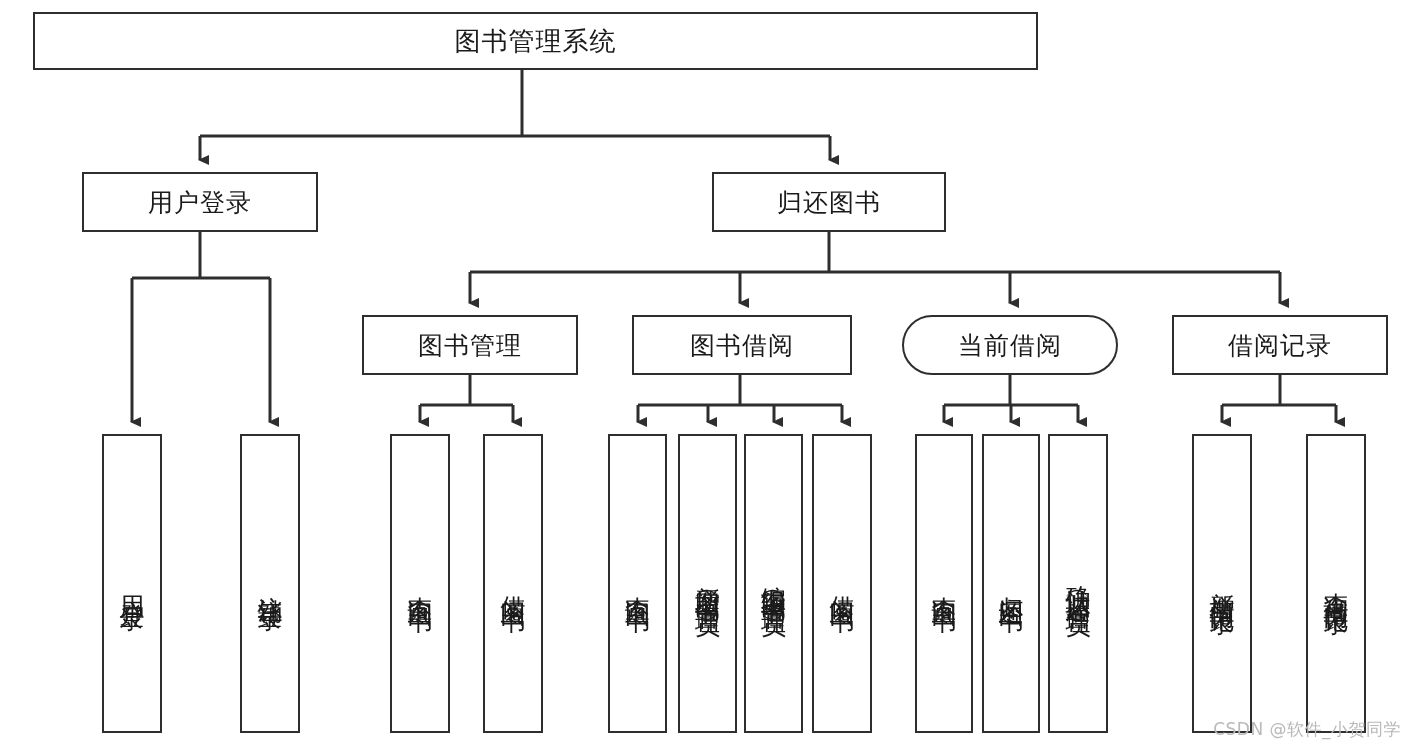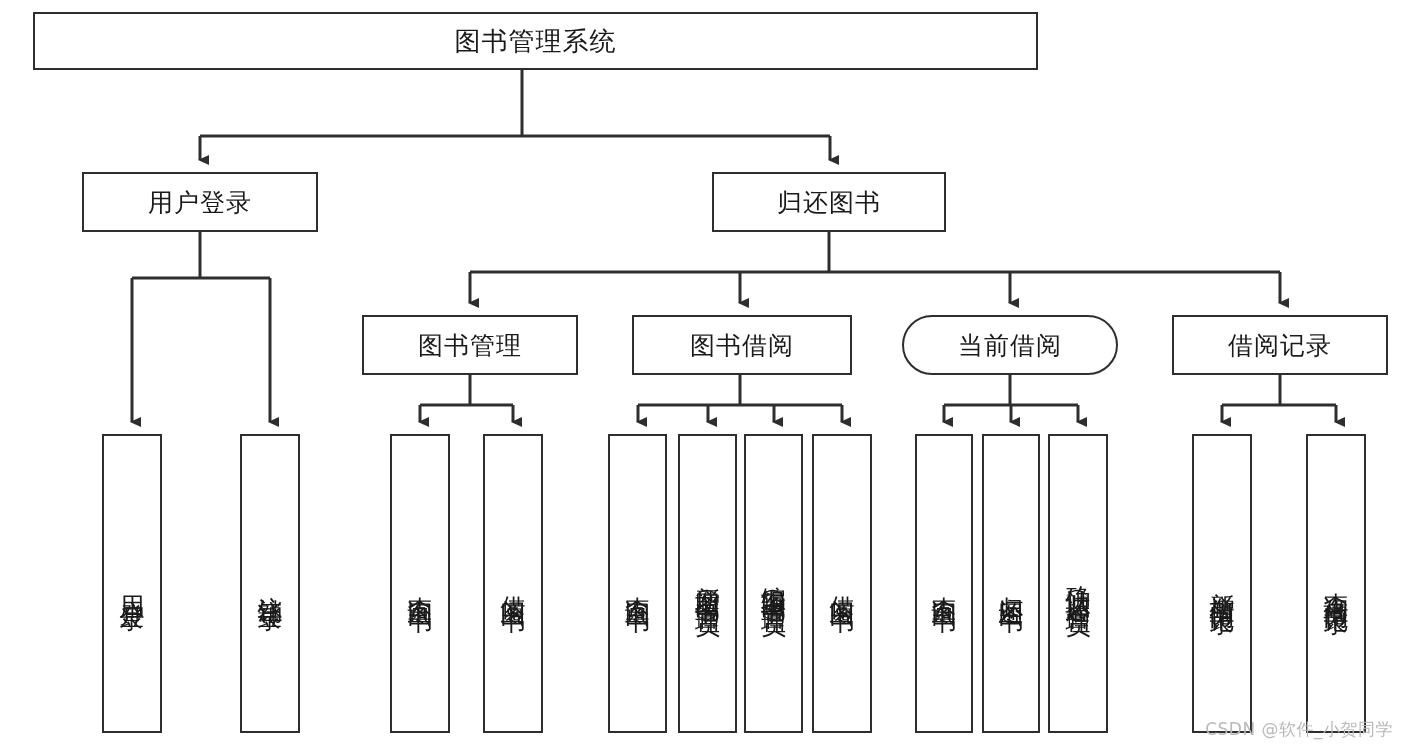--- a/index.html
+++ b/index.html
@@ -47,21 +47,21 @@
   svg.links {
     position: absolute;
     left: 0;
     top: 0;
     width: 1405px;
     height: 747px;
     pointer-events: none;
   }
   .watermark {
     position: absolute;
-    right: 12px;
+    right: 4px;
     bottom: 6px;
     font-size: 17px;
     color: #b9b9b9;
     letter-spacing: 0.5px;
     white-space: nowrap;
   }
 </style>
 </head>
 <body>
 

